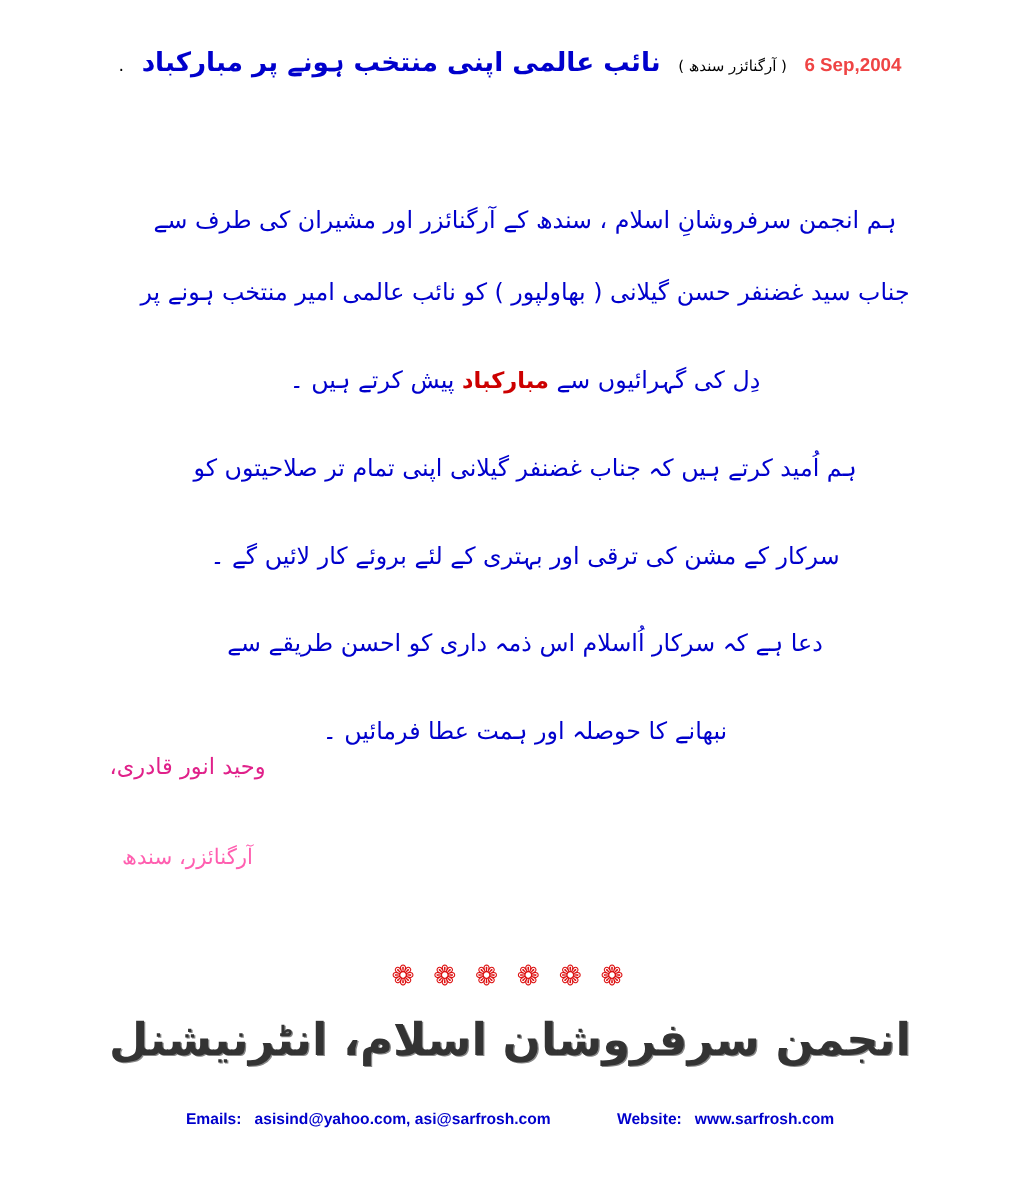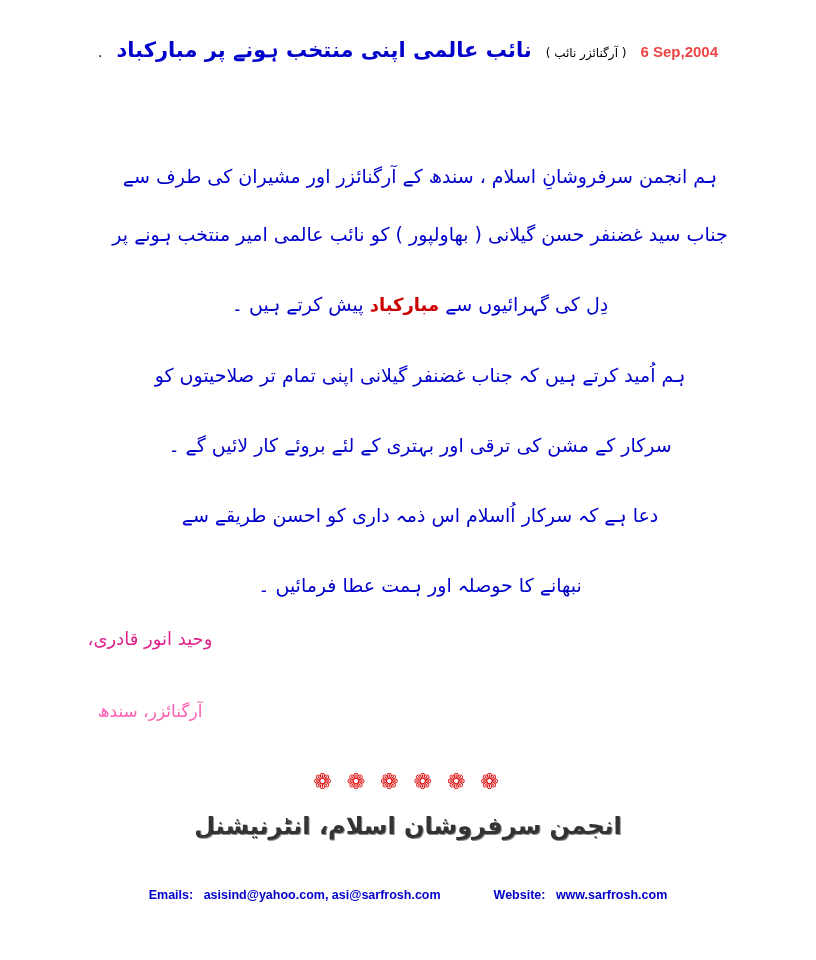--- a/index.html
+++ b/index.html
@@ -84,21 +84,21 @@
   .para.p1 { margin-bottom: 6px; }
   .hl-red {
     color: #cc0000;
     font-weight: bold;
     font-size: 18px;
   }
 
   
   .sign-block {
     position: absolute;
-    top: 624px;
+    top: 599px;
     left: 0;
     width: 300px;
     text-align: right;
     direction: rtl;
     padding-right: 0;
   }
   .sign-name {
     color: #e0218a;
     font-size: 18px;
     line-height: 30px;
@@ -129,21 +129,21 @@
   }
 
   
   .footer-org {
     position: absolute;
     top: 812px;
     left: 0;
     width: 816px;
     text-align: center;
     color: #333333;
-    font-size: 24px;
+    font-size: 36px;
     font-weight: bold;
     direction: rtl;
     font-family: "DejaVu Sans", sans-serif;
     text-shadow: 1px 1px 0 #888;
   }
   .footer-contact {
     position: absolute;
     top: 888px;
     left: 0;
     width: 816px;
@@ -157,21 +157,21 @@
   .footer-contact .gap { display: inline-block; width: 46px; }
 </style>
 </head>
 <body>
 
 <div class="page">
 
   <div class="header-row">
     <span class="header-dot">.</span>
     <span class="header-title">نائب عالمی اپنی منتخب ہونے پر مبارکباد</span>
-    <span class="header-sub">( آرگنائزر نائب )</span>
+    <span class="header-sub">( آرگنائزر سندھ )</span>
     <span class="header-date">6 Sep,2004</span>
   </div>
 
   <div class="body-block">
     <p class="para p1">ہم انجمن سرفروشانِ اسلام ، سندھ  کے  آرگنائزر  اور مشیران کی طرف سے</p>
     <p class="para">جناب سید غضنفر حسن گیلانی ( بھاولپور ) کو  نائب عالمی امیر منتخب ہونے پر</p>
     <p class="para">
       <span>دِل کی گہرائیوں سے</span>
       <span class="hl-red">مبارکباد</span>
       <span>پیش  کرتے ہیں ۔</span>

